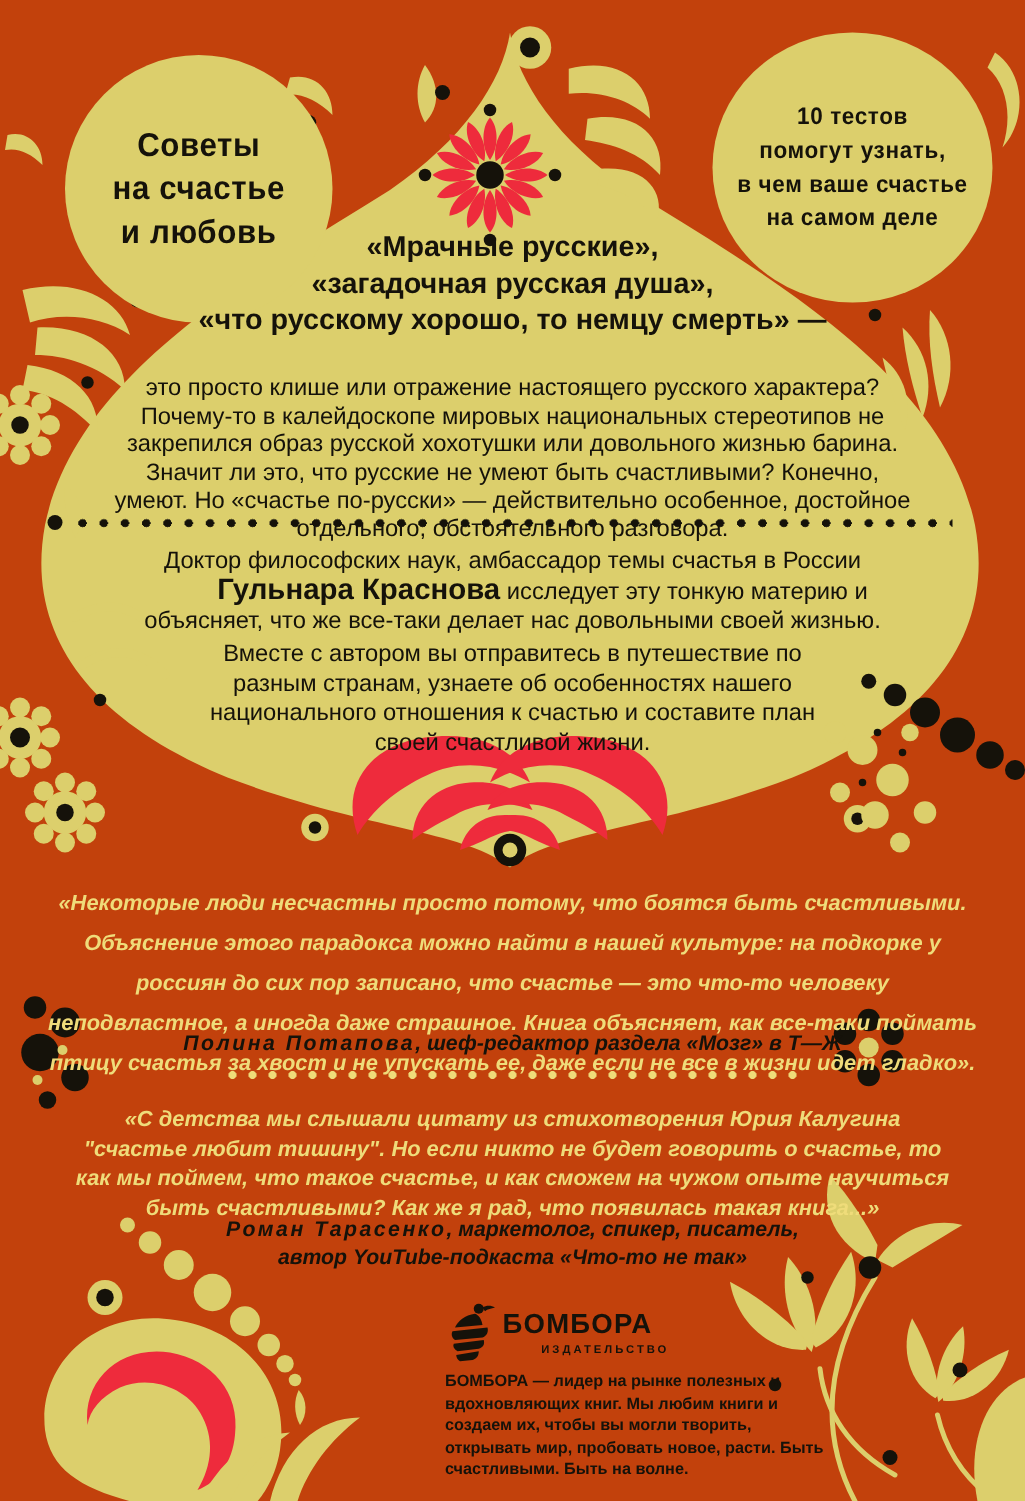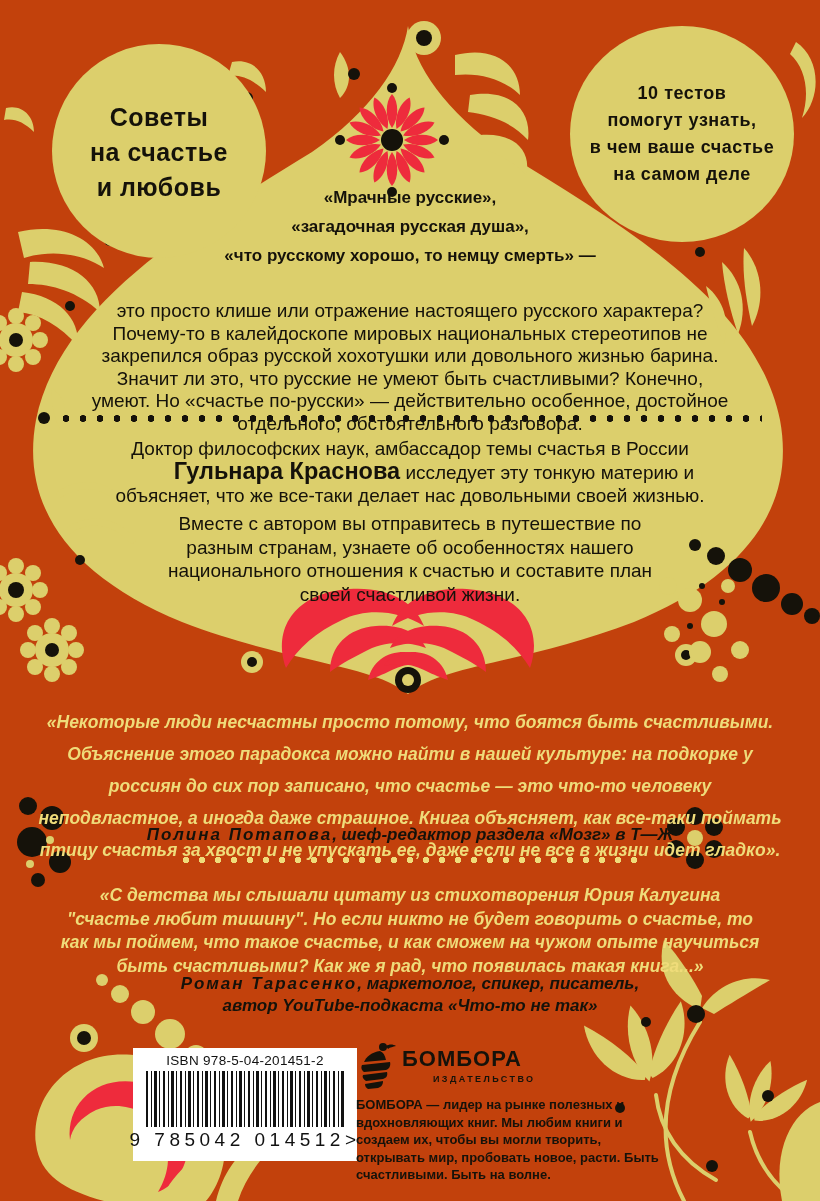--- a/index.html
+++ b/index.html
@@ -14,21 +14,21 @@
   
   .badge{position:absolute;border-radius:50%;background:#DCCF6C;
     display:flex;flex-direction:column;align-items:center;justify-content:center;
     text-align:center;font-weight:800;color:#15120A;}
   .badge-left{left:52px;top:44px;width:214px;height:214px;font-size:25px;line-height:35px;}
   .badge-right{left:570px;top:26px;width:224px;height:216px;font-size:18px;line-height:27px;}
   .badge .bline{transform:scaleY(1.06);letter-spacing:.5px;white-space:nowrap;}
 
   
   .onion-text{position:absolute;left:50%;transform:translateX(-50%);text-align:center;}
-  .headlines{top:183px;width:680px;font-weight:700;font-size:17px;line-height:29px;}
+  .headlines{top:183px;width:680px;font-weight:700;font-size:23px;line-height:29px;}
   .intro{top:300px;width:644px;font-size:19px;line-height:22.5px;}
   .dots-black{position:absolute;left:58px;top:414px;width:704px;height:9px;
     background:radial-gradient(circle 3.4px at 8px 4.5px,#15120A 98%,transparent) repeat-x;
     background-size:17px 9px;}
   .author-block{top:437px;width:620px;font-size:19px;line-height:23px;}
   .author-name{font-weight:700;font-size:23.5px;margin-left:48px;}
   .journey{top:512px;width:512px;font-size:19px;line-height:23.5px;}
 
   
   .quote{position:absolute;left:50%;transform:translateX(-50%);text-align:center;
@@ -299,25 +299,20 @@
     <span class="attr-name">Полина Потапова</span><span>, шеф-редактор раздела «Мозг» в Т—Ж</span>
   </div>
 
   <div class="dots-yellow"></div>
 
   <div class="quote quote-2">«С детства мы слышали цитату из стихотворения Юрия Калугина "счастье любит тишину". Но если никто не будет говорить о счастье, то как мы поймем, что такое счастье, и как сможем на чужом опыте научиться быть счастливыми? Как же я рад, что появилась такая книга...»</div>
   <div class="attribution attr-2">
     <span class="attr-name">Роман Тарасенко</span><span>, маркетолог, спикер, писатель, автор YouTube-подкаста «Что-то не так»</span>
   </div>
 
-  <div class="barcode-box">
-    <div class="isbn">ISBN 978-5-04-201451-2</div>
-    <div class="bars"></div>
-    <div class="bdigits"><span>9 785042 014512</span><span>&gt;</span></div>
-  </div>
 
   <svg class="logo-icon" width="42" height="50" viewBox="0 0 42 50">
     <g fill="#15120A">
       <circle cx="27" cy="5" r="4"></circle>
       <path d="M24,9 C16,10 10,15 8,20 L30,18 C29,13 27,10 24,9 Z"></path>
       <path d="M6,23 L34,20 C35,24 33,27 30,28 L8,30 C5,28 5,25 6,23 Z"></path>
       <path d="M7,33 L31,30 C32,34 30,36 27,37 L10,39 C7,37 6,35 7,33 Z"></path>
       <path d="M9,42 L27,39 C27,43 25,45 22,46 L12,47 C10,46 9,44 9,42 Z"></path>
       <path d="M30,4 C33,2 37,2 40,4 C37,5 34,5 32,7 Z"></path>
     </g>

